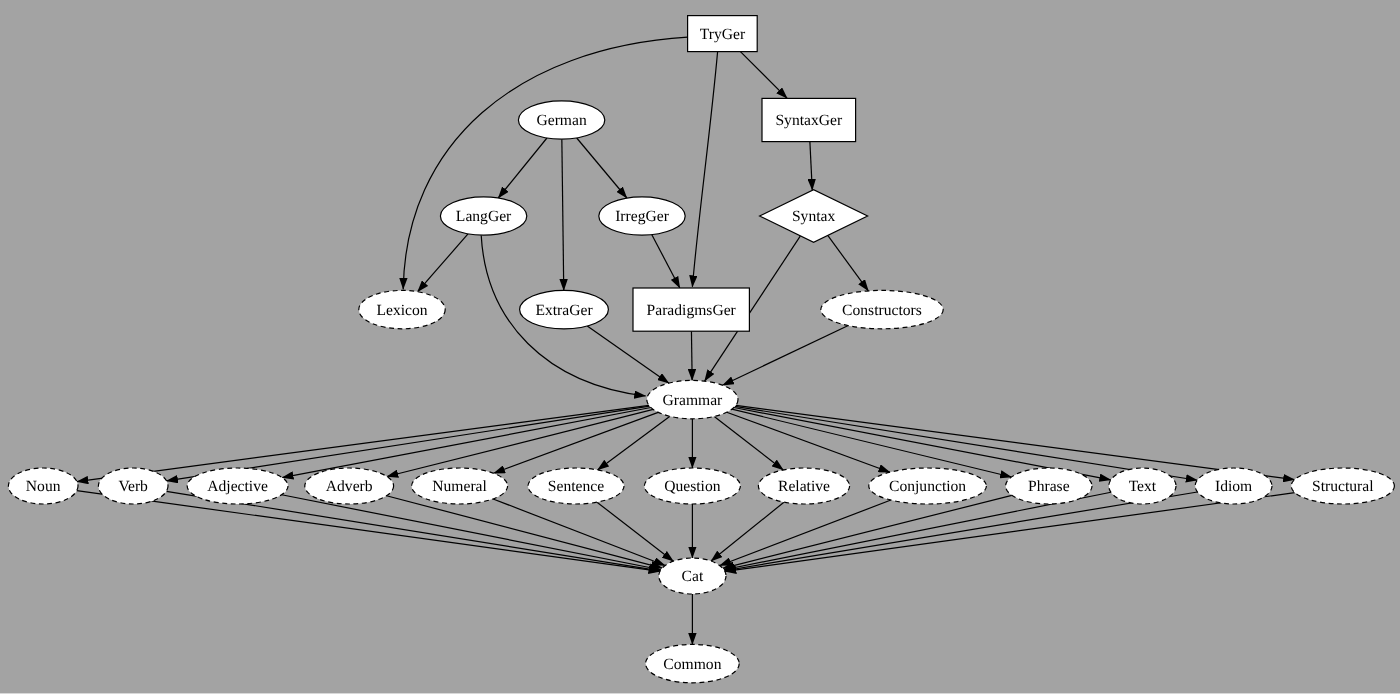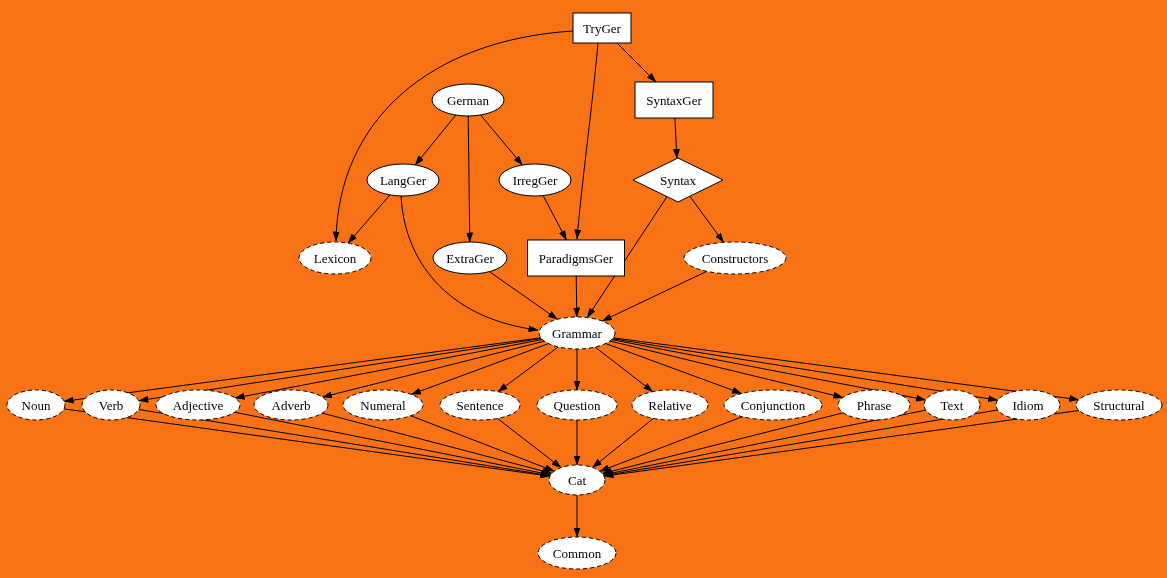--- a/index.html
+++ b/index.html
@@ -1,19 +1,19 @@
 <!DOCTYPE html>
 <html><head>
 <meta charset="utf-8">
 <style>
   html,body { margin:0; padding:0; background:#ffffff; }
   #canvas {
     position:relative;
     width:1167px; height:578px;
-    background:#f97316;
+    background:#a3a3a3;
     font-family:"Liberation Serif", serif;
     overflow:hidden;
   }
   svg { display:block; }
   .edge { stroke:#000000; stroke-width:1; fill:none; }
   .node-shape { fill:#ffffff; stroke:#000000; stroke-width:1; }
   .node-shape.dashed { stroke-dasharray:4,3; }
   text {
     font-family:"Liberation Serif", serif;
     font-size:13px;

